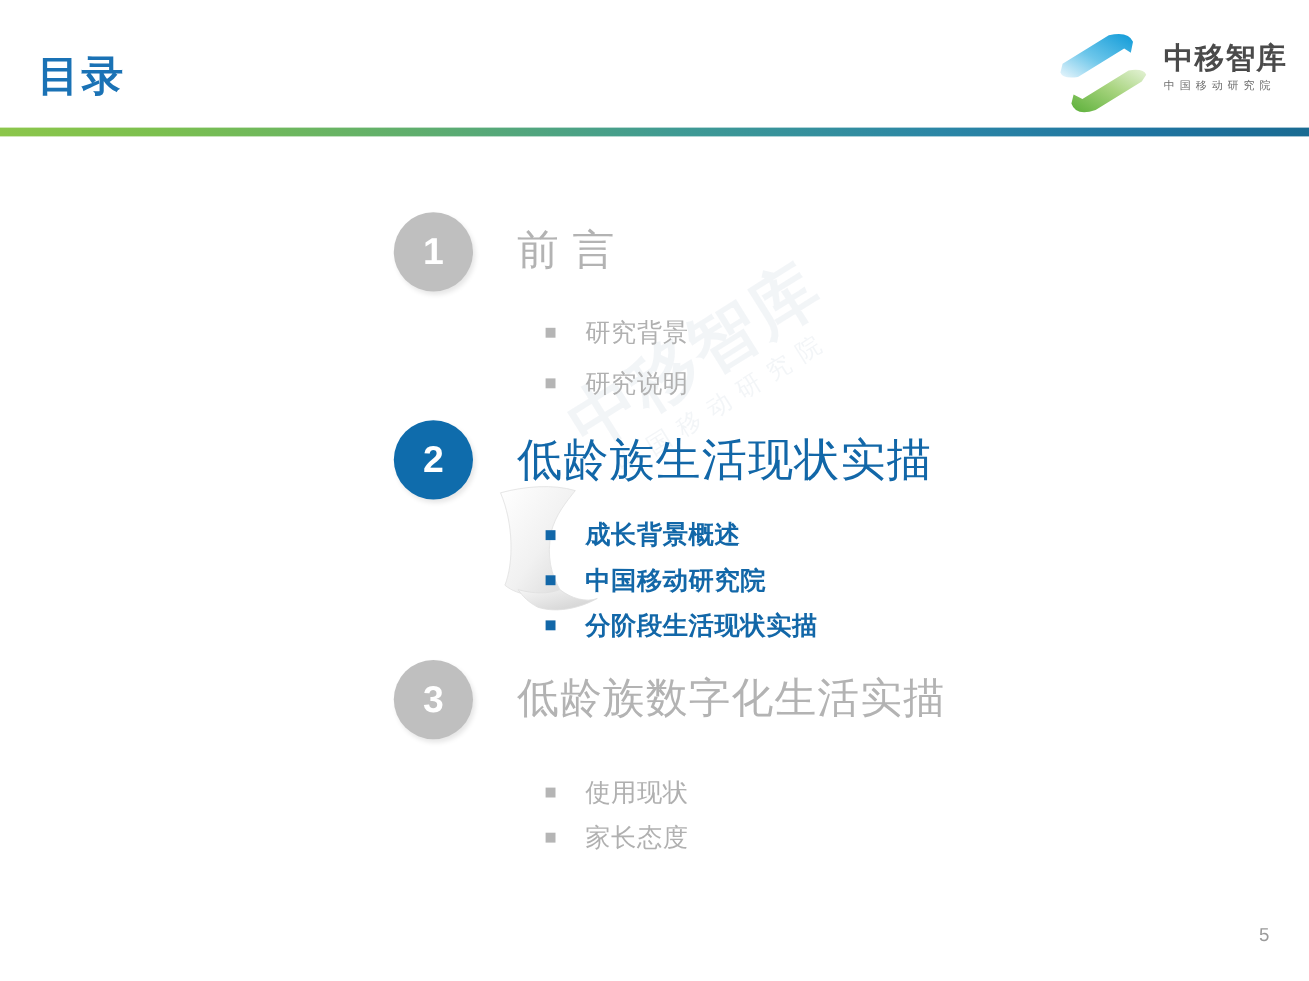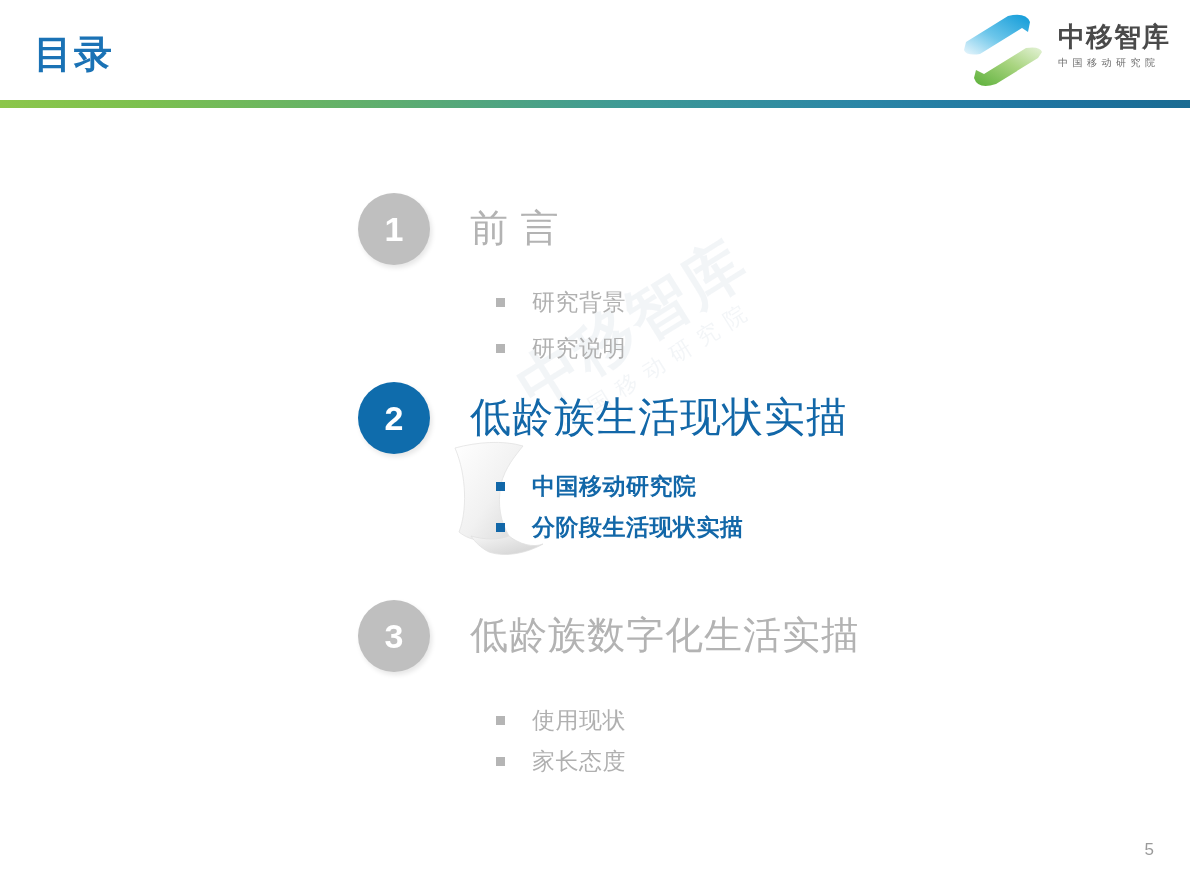--- a/index.html
+++ b/index.html
@@ -11,21 +11,21 @@
     height: 892px;
     background: #ffffff;
     font-family: "Liberation Sans", "DejaVu Sans", sans-serif;
     overflow: hidden;
     position: relative;
   }
 
   
   .slide-header {
     position: absolute;
-    left: 0; top: 0;
+    left: 0; top: 16px;
     width: 1190px;
     height: 108px;
   }
   .header-title {
     position: absolute;
     left: 34px;
     top: 30px;
     font-size: 38px;
     font-weight: bold;
     color: #1a72b5;
@@ -314,20 +314,24 @@
   </div>
 
   <div class="toc-section" id="section-2">
     <div class="sec-head">
       <div class="sec-circle blue">2</div>
       <div class="sec-title blue">低龄族生活现状实描</div>
     </div>
     <div class="sec-items">
       <div class="sec-item">
         <span class="bullet blue"></span>
+        <span class="item-label blue">成长背景概述</span>
+      </div>
+      <div class="sec-item">
+        <span class="bullet blue"></span>
         <span class="item-label blue">中国移动研究院</span>
       </div>
       <div class="sec-item">
         <span class="bullet blue"></span>
         <span class="item-label blue">分阶段生活现状实描</span>
       </div>
     </div>
   </div>
 
   <div class="toc-section" id="section-3">

